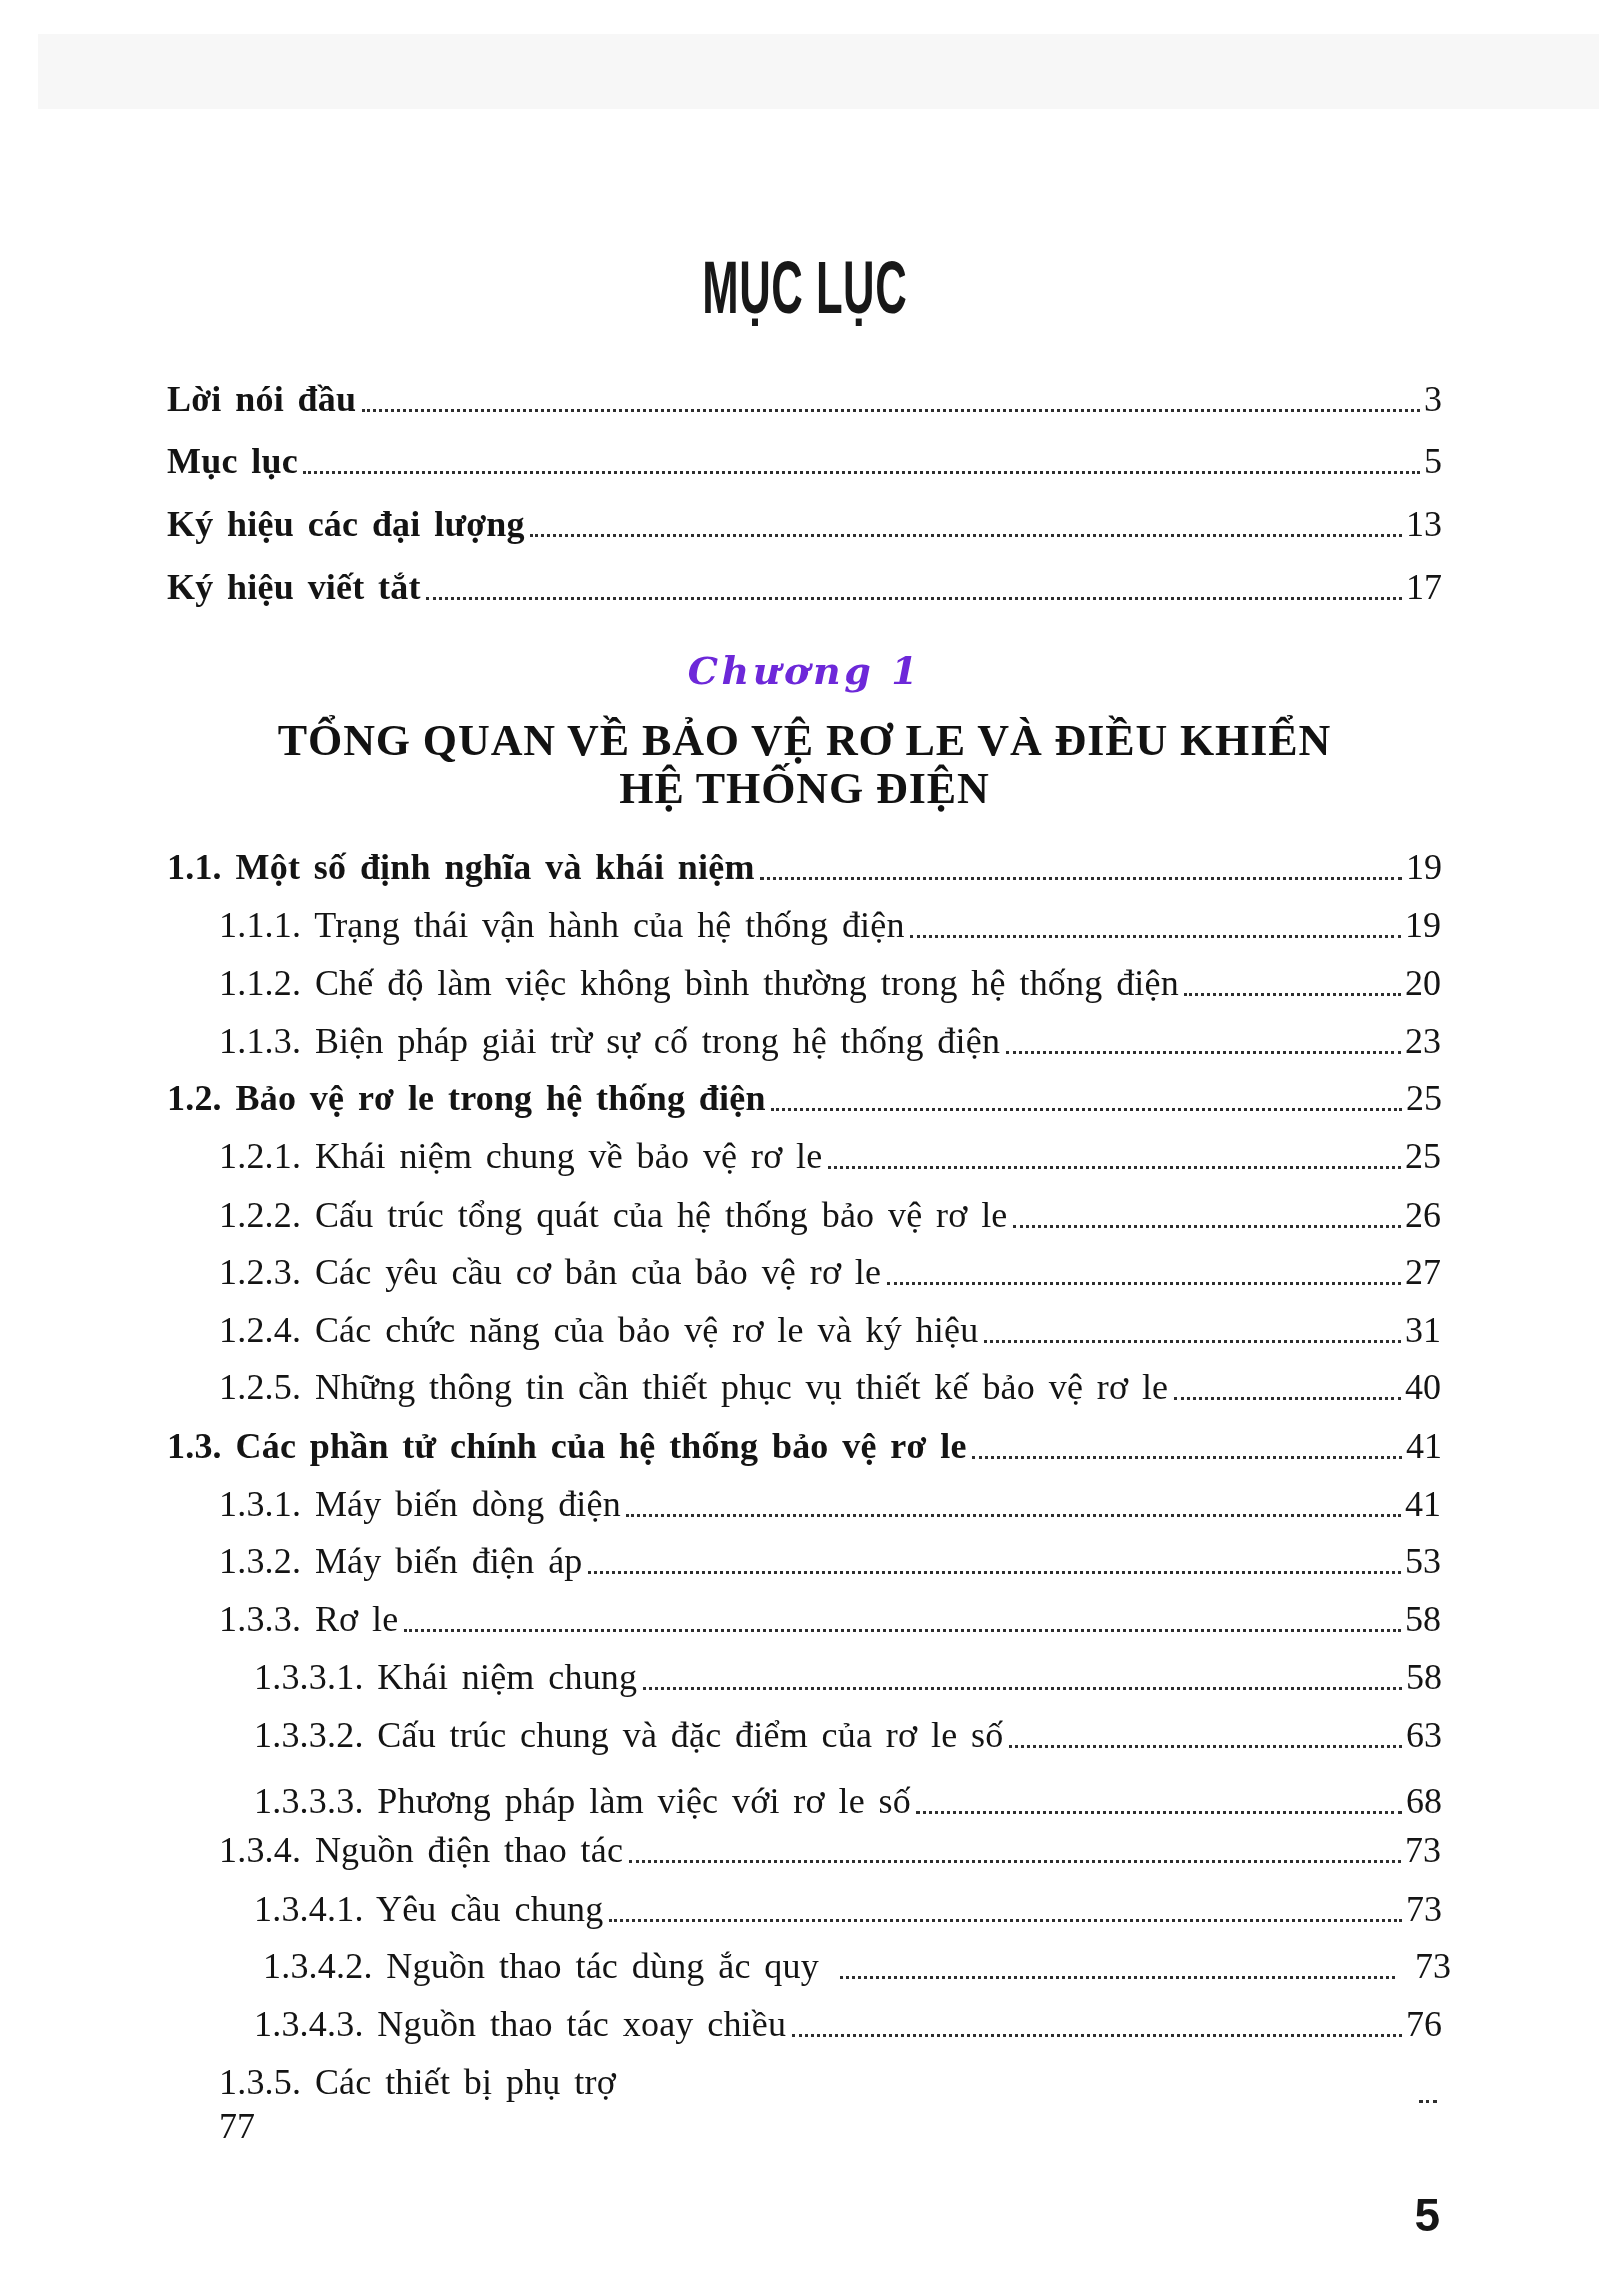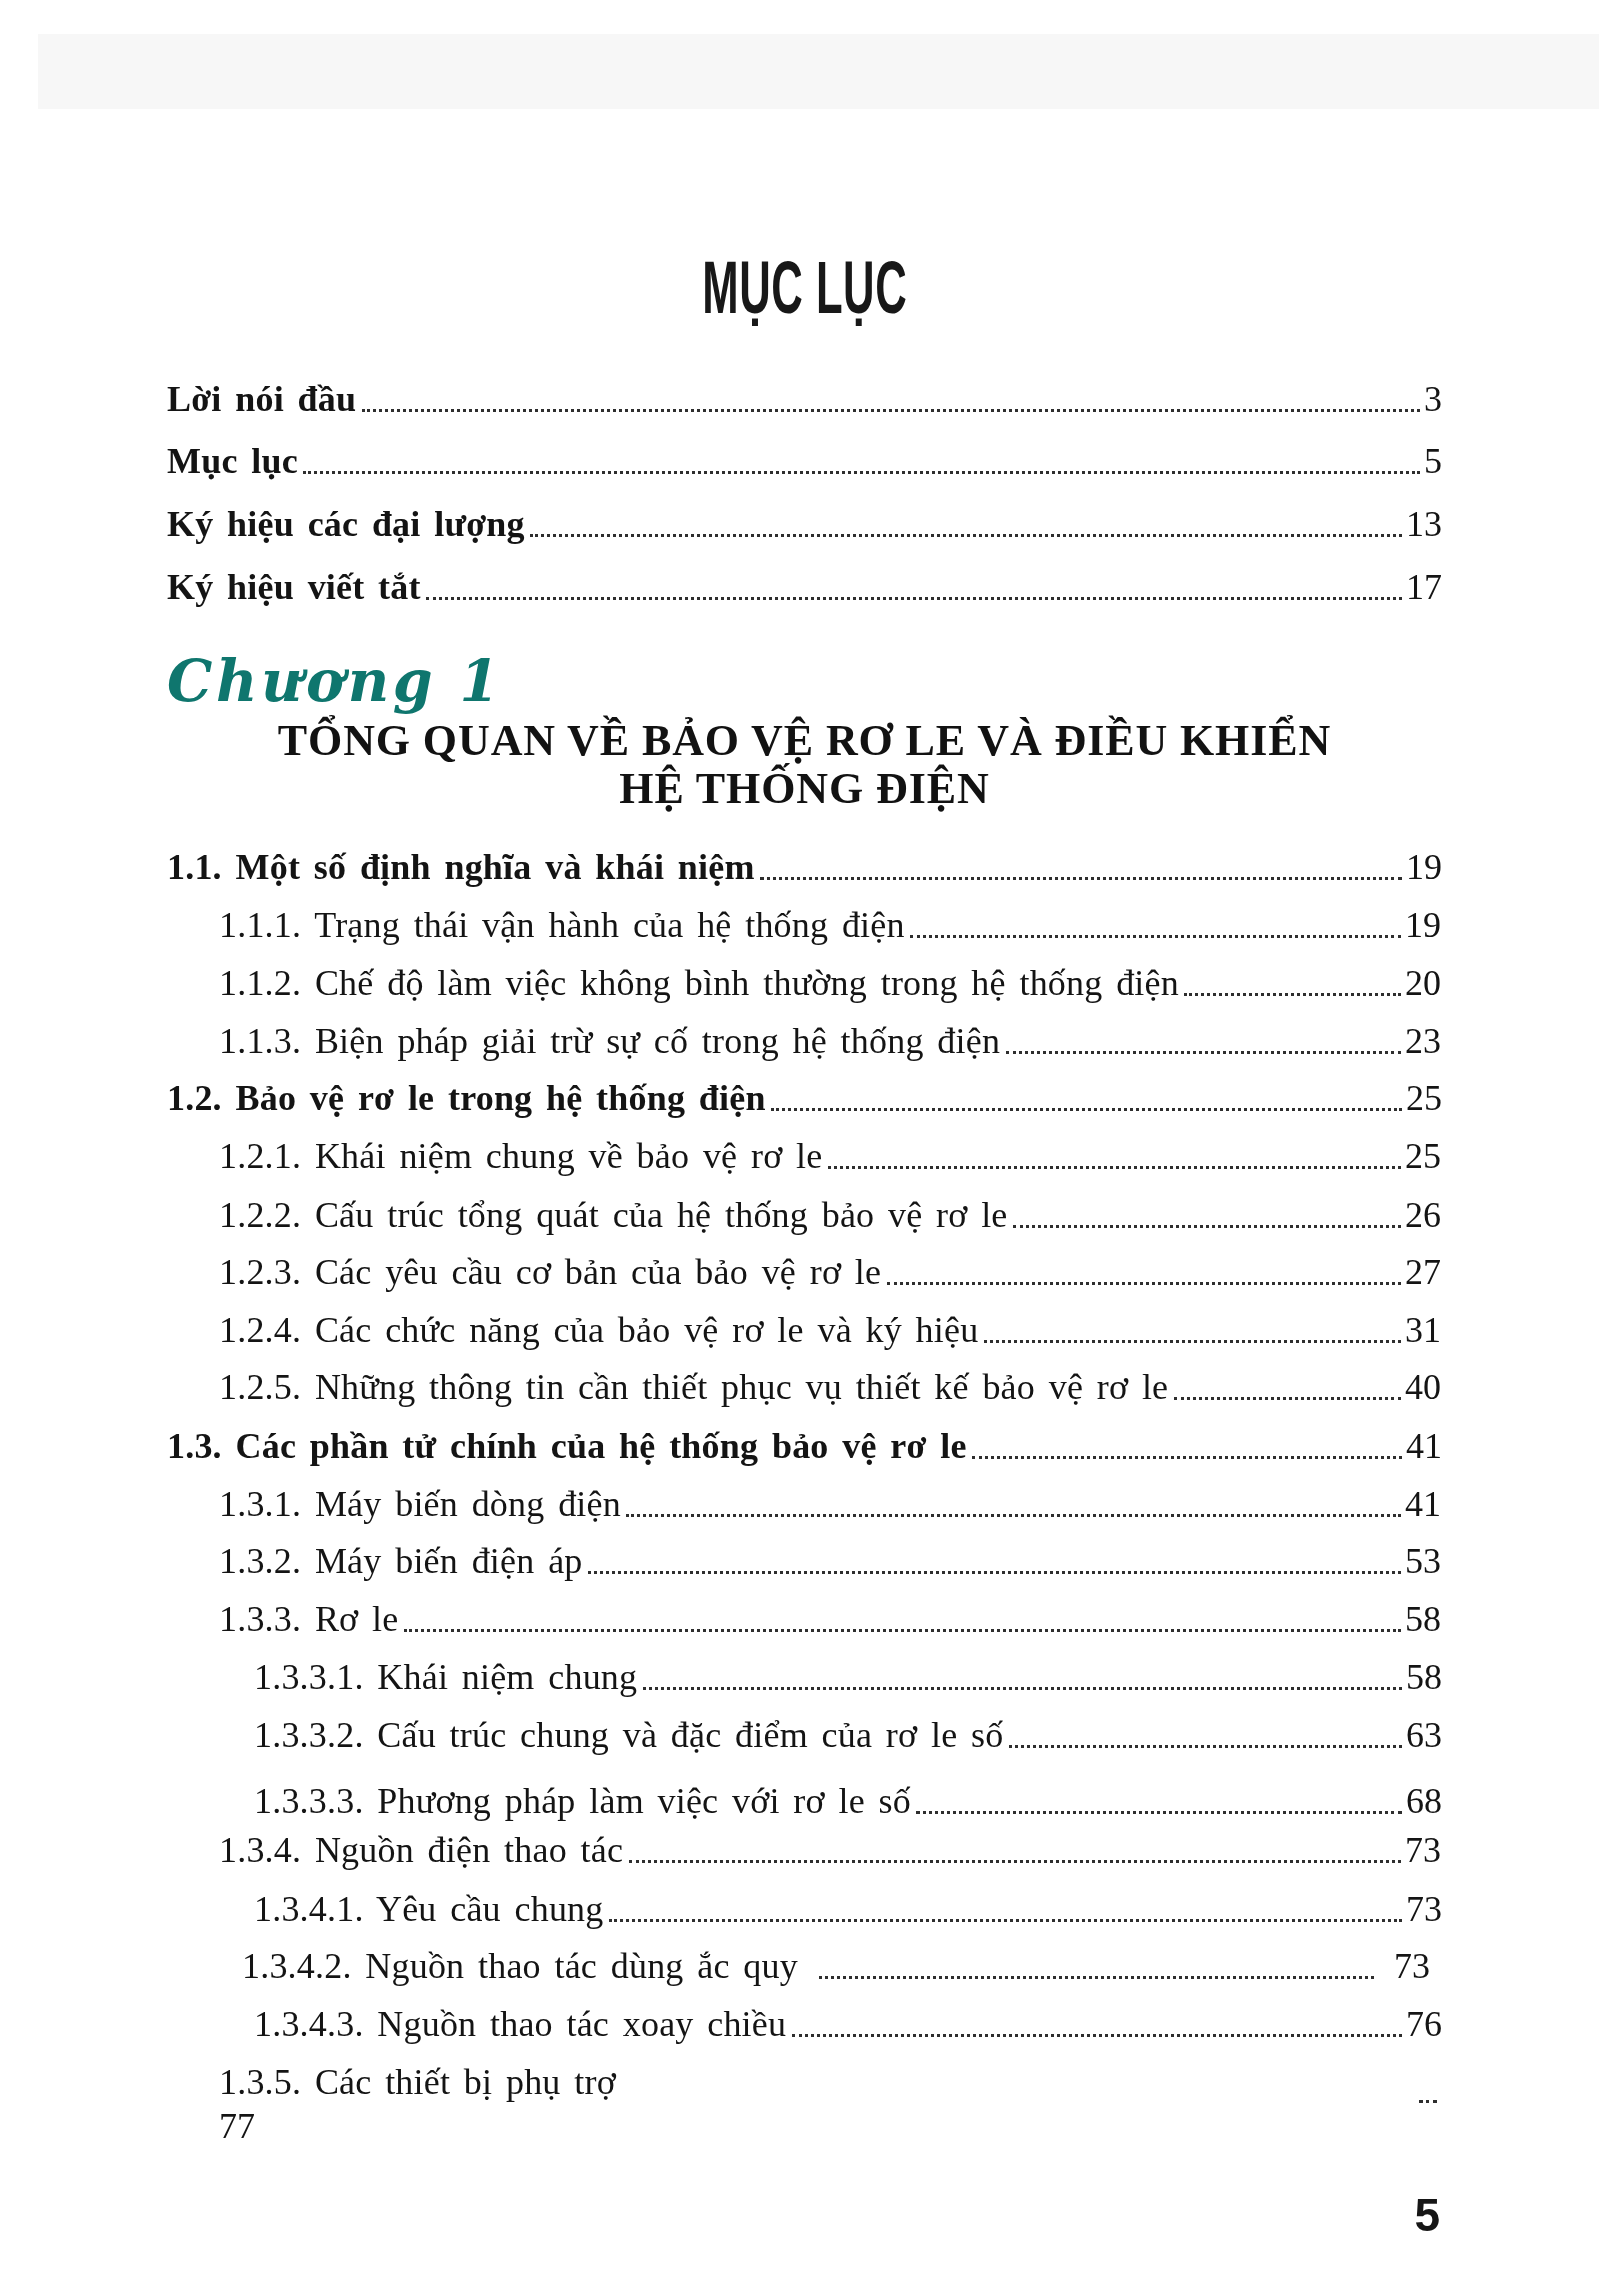--- a/index.html
+++ b/index.html
@@ -39,25 +39,25 @@
   .row .leader{
     flex:1 1 auto;
     align-self:flex-end;
     border-bottom:3.6px dotted #2e2e2e;
     margin:0 4.5px 5.4px 5.4px;
     min-width:18px;
   }
   .row .pg{font-weight:400;}
   .chapter-label{
     position:absolute;left:167px;top:652px;width:1275px;
-    line-height:1;
+    text-align:center;line-height:1;
     font-family:"DejaVu Serif","Liberation Serif",serif;
     font-style:italic;font-weight:700;
-    font-size:57px;letter-spacing:3.6px;
-    color:#0f766e;
+    font-size:38px;letter-spacing:3.6px;
+    color:#6d28d9;
   }
   .chapter-title{
     position:absolute;left:167px;width:1275px;
     text-align:center;line-height:1;
     font-weight:700;font-size:44px;letter-spacing:0.9px;
     color:#121212;
   }
   .chapter-title.line1{top:719px;}
   .chapter-title.line2{top:767px;}
   .folio{
@@ -191,21 +191,21 @@
       <div class="row" style="top: 1832px; left: 219px; width: 1222px;">
         <span class="label">1.3.4. Nguồn điện thao tác</span>
         <span class="leader"></span>
         <span class="pg">73</span>
       </div>
       <div class="row" style="top: 1891px; left: 254px; width: 1188px;">
         <span class="label">1.3.4.1. Yêu cầu chung</span>
         <span class="leader"></span>
         <span class="pg">73</span>
       </div>
-      <div class="row" style="top: 1948px; left: 242px; width: 1188px; gap: 16px;">
+      <div class="row" style="top: 1948px; left: 263px; width: 1188px; gap: 16px;">
         <span class="label">1.3.4.2. Nguồn thao tác dùng ắc quy</span>
         <span class="leader"></span>
         <span class="pg">73</span>
       </div>
       <div class="row" style="top: 2006px; left: 254px; width: 1188px;">
         <span class="label">1.3.4.3. Nguồn thao tác xoay chiều</span>
         <span class="leader"></span>
         <span class="pg">76</span>
       </div>
       <div class="row" style="top: 2064px; left: 219px; width: 1222px; flex-direction: column;">

